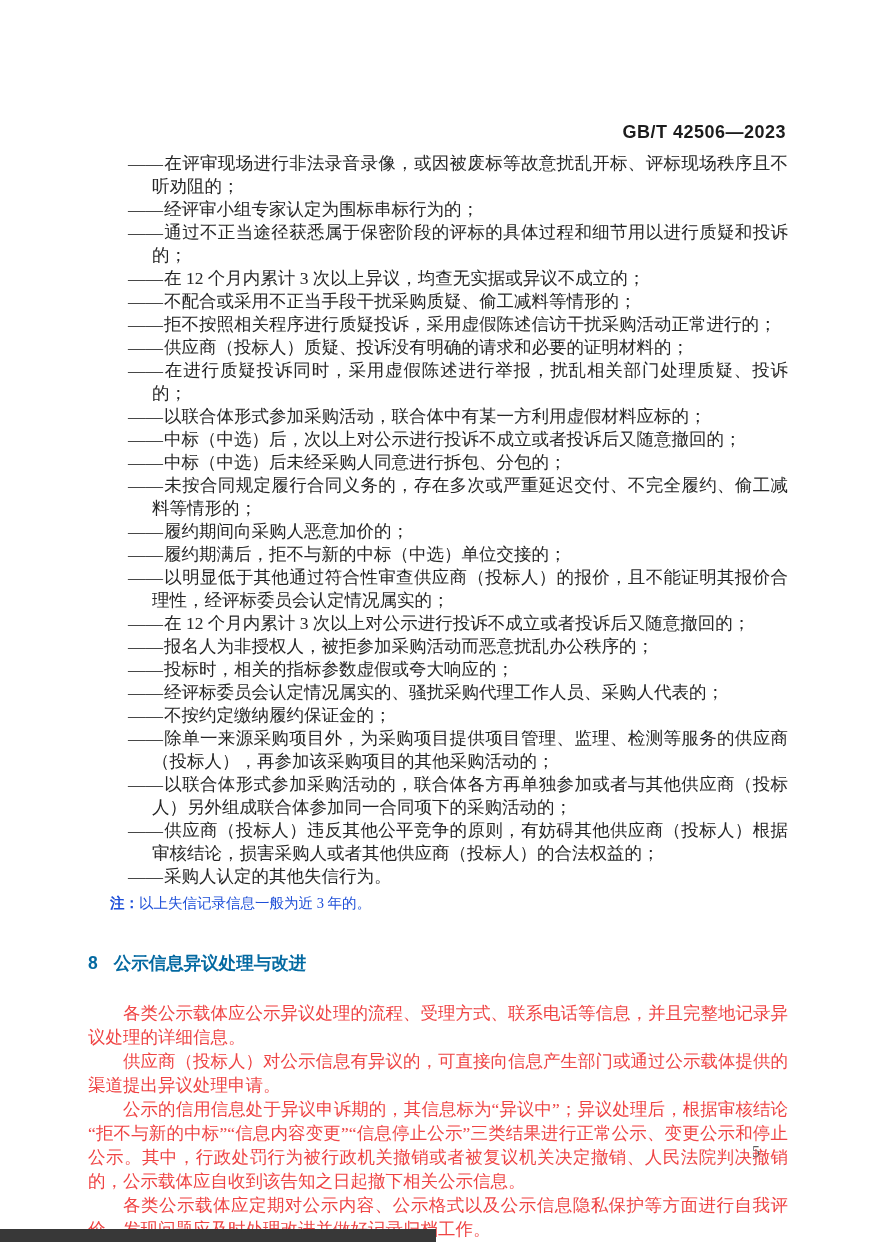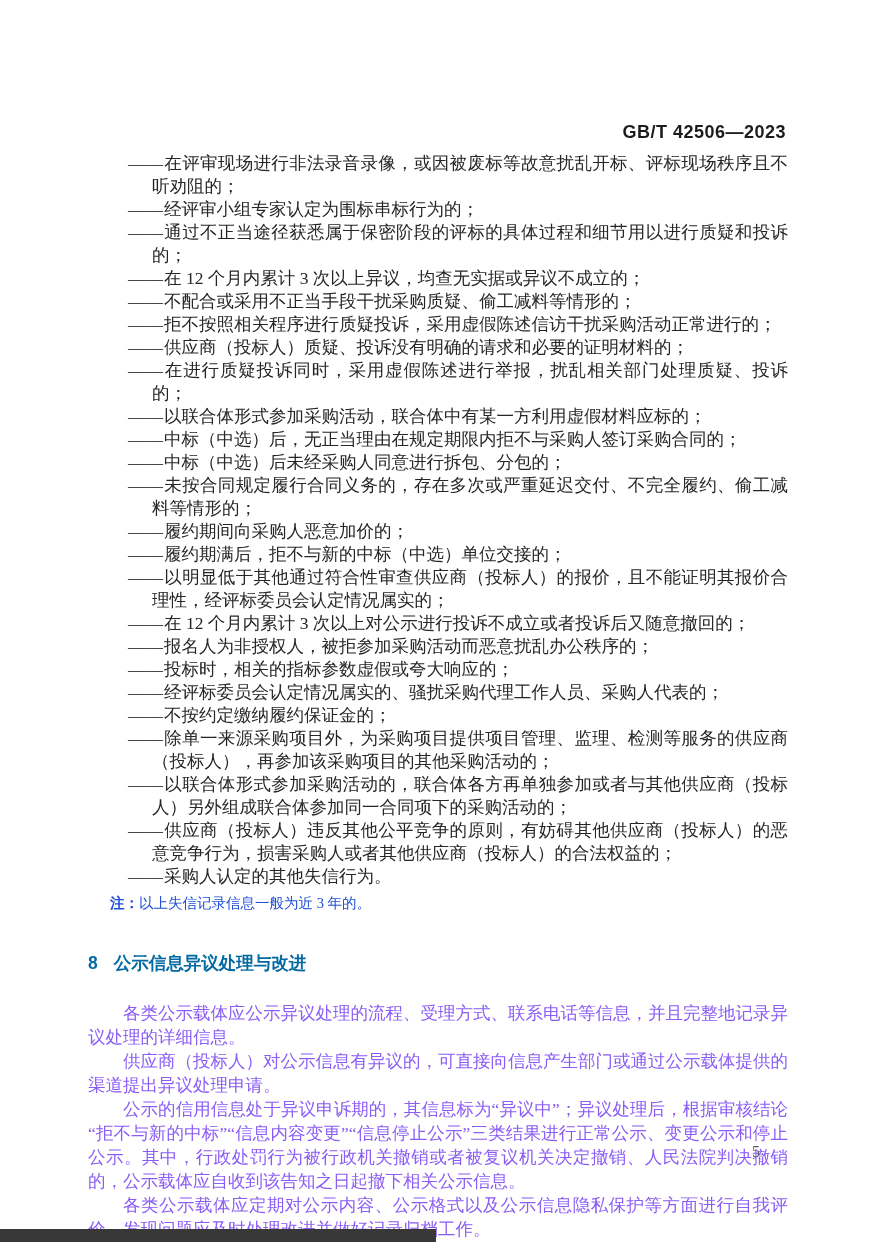--- a/index.html
+++ b/index.html
@@ -66,21 +66,21 @@
   }
   .section-heading .sec-num { margin-right: 16px; }
 
   .paras { margin-top: 26px; }
   .para {
     margin: 0;
     font-size: 17.5px;
     line-height: 24px;
     text-align: justify;
     text-indent: 35px;
-    color: #8b5cf6;
+    color: #ef4444;
   }
 
   .page-number {
     position: absolute;
     top: 1143px; left: 752px;
     font-size: 16px;
     color: #5a5a5a;
   }
 
   .scan-artifact-bar {
@@ -102,34 +102,34 @@
     <div>
         <p class="li"><span class="dash">——</span><span>在评审现场进行非法录音录像，或因被废标等故意扰乱开标、评标现场秩序且不听劝阻的；</span></p>
         <p class="li"><span class="dash">——</span><span>经评审小组专家认定为围标串标行为的；</span></p>
         <p class="li"><span class="dash">——</span><span>通过不正当途径获悉属于保密阶段的评标的具体过程和细节用以进行质疑和投诉的；</span></p>
         <p class="li"><span class="dash">——</span><span>在 12 个月内累计 3 次以上异议，均查无实据或异议不成立的；</span></p>
         <p class="li"><span class="dash">——</span><span>不配合或采用不正当手段干扰采购质疑、偷工减料等情形的；</span></p>
         <p class="li"><span class="dash">——</span><span>拒不按照相关程序进行质疑投诉，采用虚假陈述信访干扰采购活动正常进行的；</span></p>
         <p class="li"><span class="dash">——</span><span>供应商（投标人）质疑、投诉没有明确的请求和必要的证明材料的；</span></p>
         <p class="li"><span class="dash">——</span><span>在进行质疑投诉同时，采用虚假陈述进行举报，扰乱相关部门处理质疑、投诉的；</span></p>
         <p class="li"><span class="dash">——</span><span>以联合体形式参加采购活动，联合体中有某一方利用虚假材料应标的；</span></p>
-        <p class="li"><span class="dash">——</span><span>中标（中选）后，无正当理由在规定期限内拒不与采购人签订采购合同的；</span></p>
+        <p class="li"><span class="dash">——</span><span>中标（中选）后，次以上对公示进行投诉不成立或者投诉后又随意撤回的；</span></p>
         <p class="li"><span class="dash">——</span><span>中标（中选）后未经采购人同意进行拆包、分包的；</span></p>
         <p class="li"><span class="dash">——</span><span>未按合同规定履行合同义务的，存在多次或严重延迟交付、不完全履约、偷工减料等情形的；</span></p>
         <p class="li"><span class="dash">——</span><span>履约期间向采购人恶意加价的；</span></p>
         <p class="li"><span class="dash">——</span><span>履约期满后，拒不与新的中标（中选）单位交接的；</span></p>
         <p class="li"><span class="dash">——</span><span>以明显低于其他通过符合性审查供应商（投标人）的报价，且不能证明其报价合理性，经评标委员会认定情况属实的；</span></p>
         <p class="li"><span class="dash">——</span><span>在 12 个月内累计 3 次以上对公示进行投诉不成立或者投诉后又随意撤回的；</span></p>
         <p class="li"><span class="dash">——</span><span>报名人为非授权人，被拒参加采购活动而恶意扰乱办公秩序的；</span></p>
         <p class="li"><span class="dash">——</span><span>投标时，相关的指标参数虚假或夸大响应的；</span></p>
         <p class="li"><span class="dash">——</span><span>经评标委员会认定情况属实的、骚扰采购代理工作人员、采购人代表的；</span></p>
         <p class="li"><span class="dash">——</span><span>不按约定缴纳履约保证金的；</span></p>
         <p class="li"><span class="dash">——</span><span>除单一来源采购项目外，为采购项目提供项目管理、监理、检测等服务的供应商（投标人），再参加该采购项目的其他采购活动的；</span></p>
         <p class="li"><span class="dash">——</span><span>以联合体形式参加采购活动的，联合体各方再单独参加或者与其他供应商（投标人）另外组成联合体参加同一合同项下的采购活动的；</span></p>
-        <p class="li"><span class="dash">——</span><span>供应商（投标人）违反其他公平竞争的原则，有妨碍其他供应商（投标人）的恶意竞争行为，损害采购人或者其他供应商（投标人）的合法权益的；</span></p>
+        <p class="li"><span class="dash">——</span><span>供应商（投标人）违反其他公平竞争的原则，有妨碍其他供应商（投标人）根据审核结论，损害采购人或者其他供应商（投标人）的合法权益的；</span></p>
         <p class="li"><span class="dash">——</span><span>采购人认定的其他失信行为。</span></p>
       </div>
 
     <p class="note"><span class="note-label">注：</span><span>以上失信记录信息一般为近 3 年的。</span></p>
 
     <h2 class="section-heading"><span class="sec-num">8</span><span>公示信息异议处理与改进</span></h2>
 
     <div class="paras">
         <p class="para">各类公示载体应公示异议处理的流程、受理方式、联系电话等信息，并且完整地记录异议处理的详细信息。</p>
         <p class="para">供应商（投标人）对公示信息有异议的，可直接向信息产生部门或通过公示载体提供的渠道提出异议处理申请。</p>

